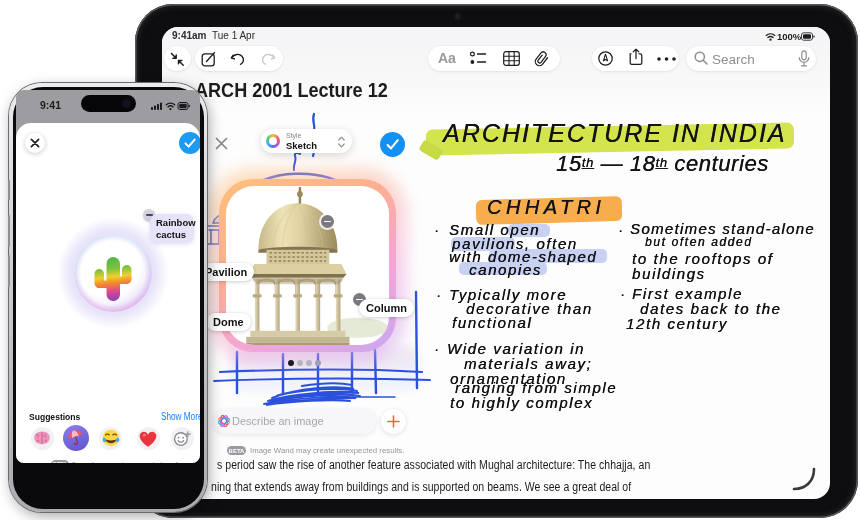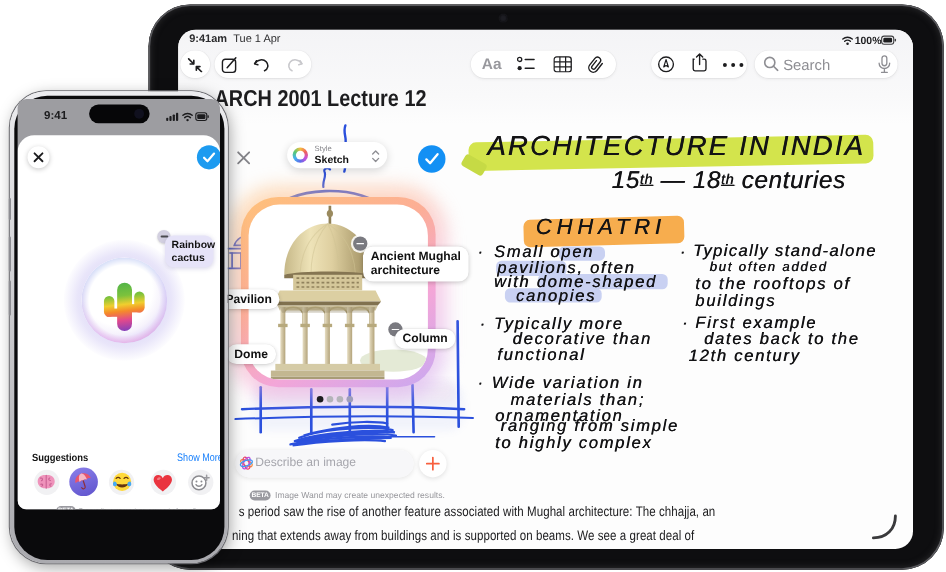--- a/index.html
+++ b/index.html
@@ -170,27 +170,27 @@
       <div class="hw" style="left:287px; top:194px; font-size:15px; letter-spacing:1.6px;">Small open</div>
       <div class="hw" style="left:290px; top:208px; font-size:15px; letter-spacing:1.6px;">pavilions, often</div>
       <div class="hw" style="left:287px; top:221px; font-size:15px; letter-spacing:1.6px;">with dome-shaped</div>
       <div class="hw" style="left:307px; top:234px; font-size:15px; letter-spacing:1.6px;">canopies</div>
       <div class="hw" style="left:274px; top:259px; font-size:15px;">·</div>
       <div class="hw" style="left:287px; top:259px; font-size:15px; letter-spacing:1.6px;text-align:right;">Typically more</div>
       <div class="hw" style="left:304px; top:273px; font-size:15px; letter-spacing:1.6px;">decorative than</div>
       <div class="hw" style="left:290px; top:287px; font-size:15px; letter-spacing:1.6px;">functional</div>
       <div class="hw" style="left:272px; top:313px; font-size:15px;">·</div>
       <div class="hw" style="left:285px; top:313px; font-size:15px; letter-spacing:1.6px;">Wide variation in</div>
-      <div class="hw" style="left:302px; top:328px; font-size:15px; letter-spacing:1.6px;">materials than;</div>
+      <div class="hw" style="left:302px; top:328px; font-size:15px; letter-spacing:1.6px;">materials away;</div>
       <div class="hw" style="left:288px; top:343px; font-size:15px; letter-spacing:1.6px;">ornamentation</div>
       <div class="hw" style="left:293px; top:352px; font-size:15px; letter-spacing:1.6px;">ranging from simple</div>
       <div class="hw" style="left:288px; top:367px; font-size:15px; letter-spacing:1.6px;">to highly complex</div>
 
       <div class="hw" style="left:456px; top:194px; font-size:15px;">·</div>
-      <div class="hw" style="left:468px; top:193px; font-size:15px; letter-spacing:1.3px;">Typically stand-alone</div>
+      <div class="hw" style="left:468px; top:193px; font-size:15px; letter-spacing:1.3px;">Sometimes stand-alone</div>
       <div class="hw" style="left:483px; top:208px; font-size:12px; letter-spacing:1.6px;">but often added</div>
       <div class="hw" style="left:470px; top:223px; font-size:15px; letter-spacing:1.6px;">to the rooftops of</div>
       <div class="hw" style="left:470px; top:238px; font-size:15px; letter-spacing:1.6px;">buildings</div>
       <div class="hw" style="left:458px; top:258px; font-size:15px;">·</div>
       <div class="hw" style="left:470px; top:258px; font-size:15px; letter-spacing:1.6px;">First example</div>
       <div class="hw" style="left:478px; top:273px; font-size:15px; letter-spacing:1.6px;">dates back to the</div>
       <div class="hw" style="left:464px; top:288px; font-size:15px; letter-spacing:1.6px;">12th century</div>
     </div>
 
     <svg class="abs" style="left:30px; top:125px;" width="260" height="315" viewBox="0 0 260 315">
@@ -298,21 +298,20 @@
 
         <rect x="24" y="143" width="94" height="6" fill="#d5cba6"></rect>
         <rect x="20" y="149" width="102" height="5.5" fill="#c3b791"></rect>
         <path d="M20 154.5 L122 154.5 L122 157 L20 157 Z" fill="#a89c76"></path>
 
         <path d="M28 92 L114 92 L112 97 L30 97 Z" fill="#8d8060" opacity="0.35"></path>
       </svg>
     </div>
 
     <div class="minus" style="left:159px; top:188px;"></div>
-    <div class="tag" style="left:168px; top:197px; line-height:12.8px;">Ancient Mughal<br>architecture</div>
     <div class="tag" style="left:36px; top:236px;">Pavilion</div>
     <div class="tag" style="left:44px; top:286px;text-align:right;">Dome</div>
     <div class="minus" style="left:191px; top:266px;"></div>
     <div class="tag" style="left:197px; top:272px;">Column</div>
 
     <div class="abs" style="left:126px; top:333px; width:6px; height:6px; border-radius:50%; background:#1c1c1e;"></div>
     <div class="abs" style="left:135px; top:333px; width:6px; height:6px; border-radius:50%; background:#b4b4b9;"></div>
     <div class="abs" style="left:144px; top:333px; width:6px; height:6px; border-radius:50%; background:#b4b4b9;"></div>
     <div class="abs" style="left:153px; top:333px; width:6px; height:6px; border-radius:50%; background:#9d9dba;"></div>
 

